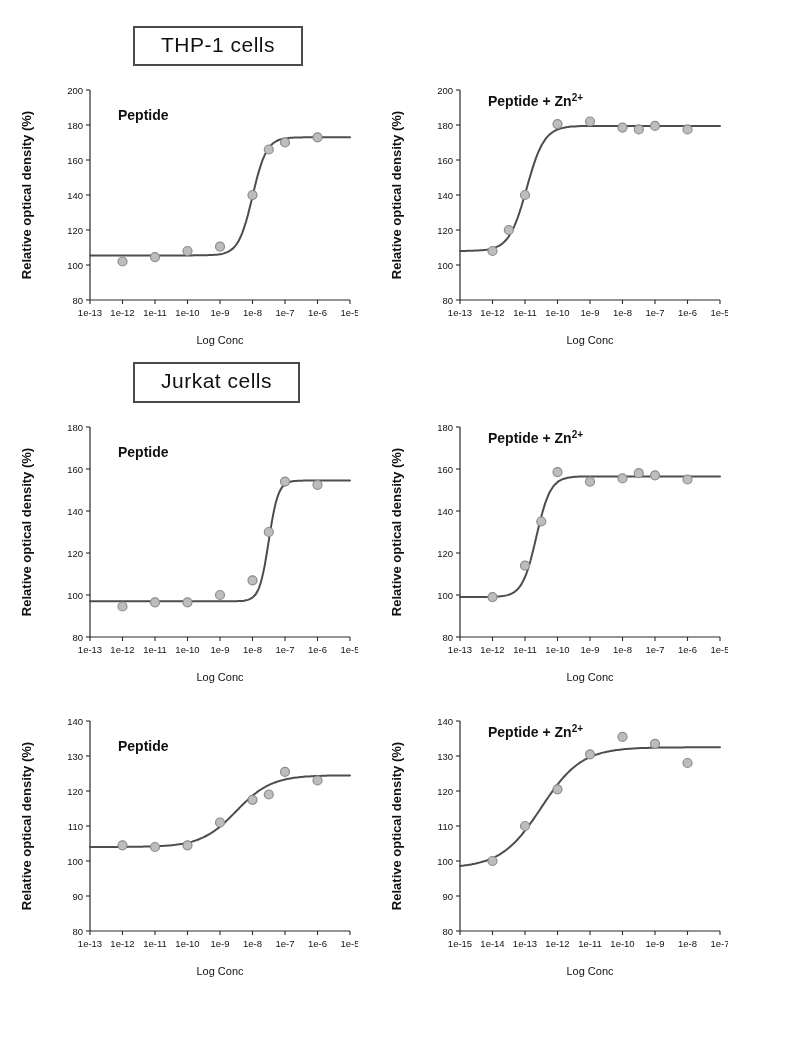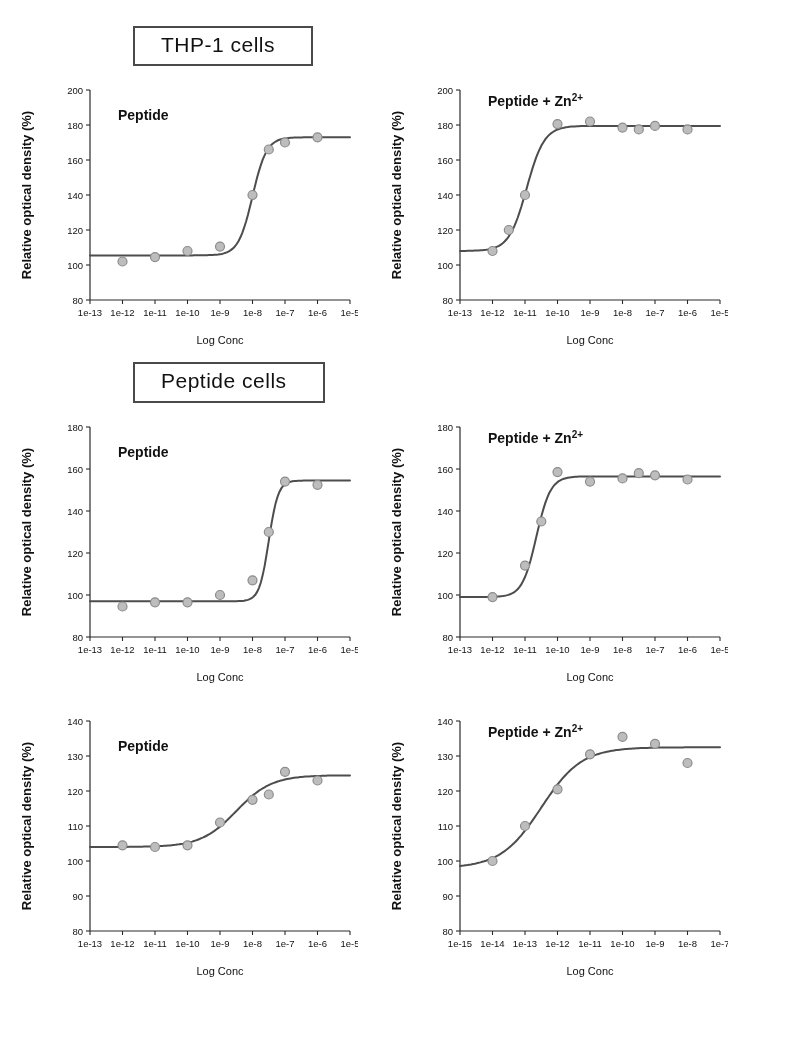--- a/index.html
+++ b/index.html
@@ -7,21 +7,21 @@
   .figure{padding-top:26px;}
   .cell-section{margin:0;}
   .sec-1{margin-top:0;}
   .sec-2{margin-top:14px;}
   .sec-3{margin-top:22px;}
   .title-box{
     display:inline-block;
     margin-left:133px;
     border:2px solid #4a4a4a;
     background:#fff;
-    padding:4px 36px 6px 26px;
+    padding:4px 26px 6px 26px;
     font-size:21px;
     line-height:1.25;
     letter-spacing:0.5px;
   }
   .chart-row{
     display:flex;
     gap:30px;
     padding-left:18px;
     margin-top:10px;
     align-items:flex-start;
@@ -133,21 +133,21 @@
           <circle cx="299.5" cy="53.4" r="4.5" fill="#bdbdbd" stroke="#8c8c8c" stroke-width="1.2"></circle>
           <text x="100" y="30" font-size="14" font-weight="bold" fill="#111111">Peptide + Zn<tspan dy="-5" font-size="10">2+</tspan></text>
           <text transform="translate(13 119) rotate(-90)" text-anchor="middle" font-size="13" font-weight="bold" fill="#111111">Relative optical density (%)</text>
           <text x="202" y="268" text-anchor="middle" font-size="11" fill="#111111">Log Conc</text>
         </svg>
       </div>
   </section>
 
   <section class="cell-section sec-2">
     <div class="title-box">
-      <span>Peptide cells</span>
+      <span>Jurkat cells</span>
     </div>
     <div class="chart-row">
         <svg width="340" height="272" viewBox="0 0 340 272">
           <line x1="72" y1="14" x2="72" y2="224" stroke="#2b2b2b" stroke-width="1.2"></line>
           <line x1="72" y1="224" x2="332" y2="224" stroke="#2b2b2b" stroke-width="1.2"></line>
           <line x1="68" y1="224" x2="72" y2="224" stroke="#2b2b2b" stroke-width="1.1"></line>
           <text x="65" y="227.5" text-anchor="end" font-size="9.5" fill="#111111">80</text>
           <line x1="68" y1="182" x2="72" y2="182" stroke="#2b2b2b" stroke-width="1.1"></line>
           <text x="65" y="185.5" text-anchor="end" font-size="9.5" fill="#111111">100</text>
           <line x1="68" y1="140" x2="72" y2="140" stroke="#2b2b2b" stroke-width="1.1"></line>

